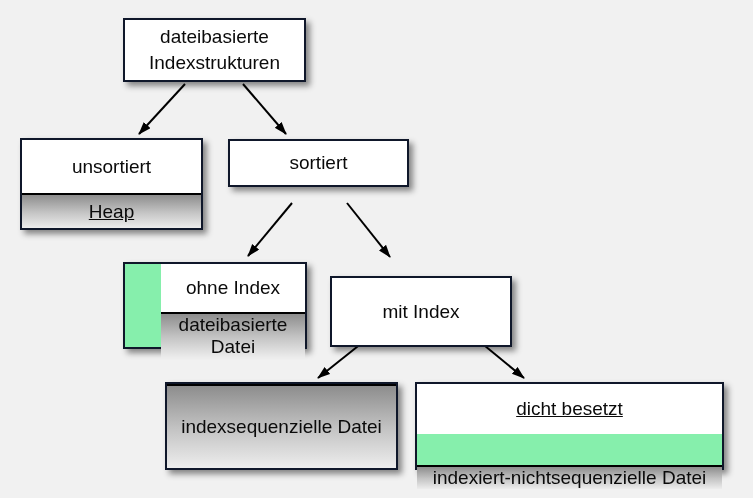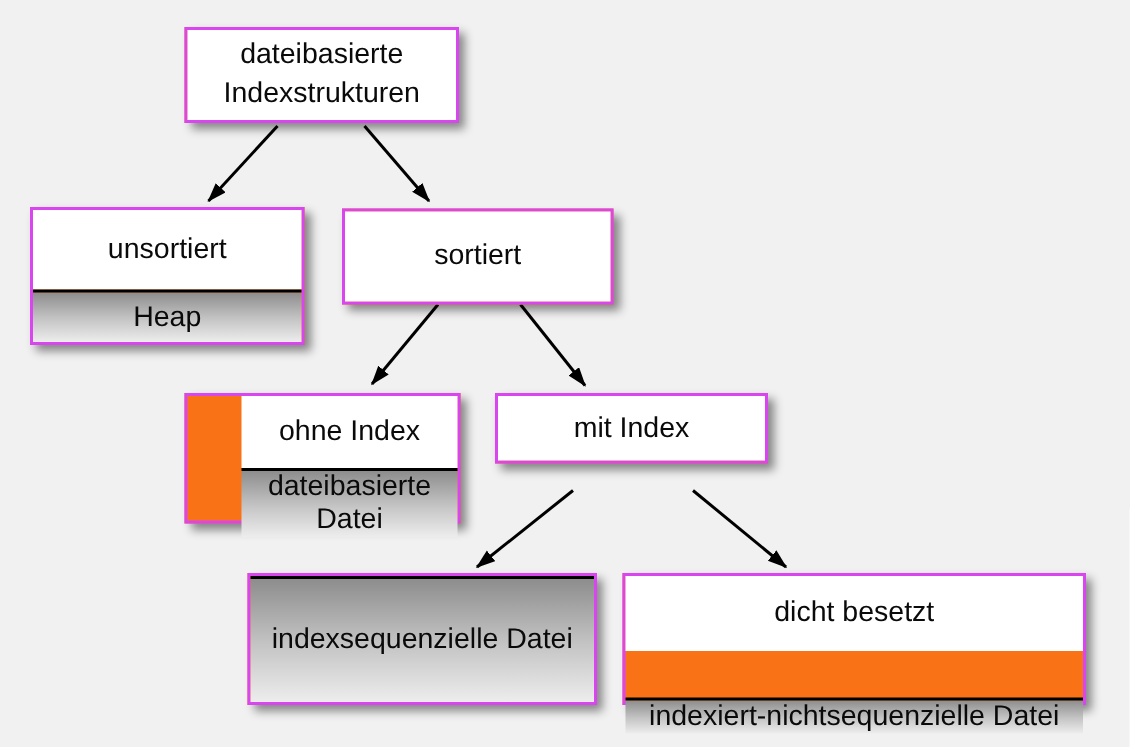--- a/index.html
+++ b/index.html
@@ -18,22 +18,22 @@
   #edges-svg {
     position: absolute;
     left: 0;
     top: 0;
     width: 753px;
     height: 498px;
   }
   .node {
     position: absolute;
     box-sizing: border-box;
-    background: #f97316;
-    border: 2px solid #d946ef;
+    background: #86efac;
+    border: 2px solid #0f172a;
     box-shadow: 4px 4px 6px rgba(0,0,0,0.45);
     display: flex;
     flex-direction: column;
   }
   .node-label {
     flex: 1;
     display: flex;
     align-items: center;
     justify-content: center;
     text-align: center;
@@ -48,31 +48,31 @@
     display: flex;
     align-items: center;
     justify-content: center;
     text-align: center;
     font-size: 19px;
   }
   
   #node-root        { left: 123px; top: 18px;  width: 183px; height: 64px; }
   #node-unsorted    { left: 20px;  top: 138px; width: 183px; height: 92px; }
   #node-unsorted .node-label { flex: none; height: 53px; }
-  #node-unsorted .node-band  { flex: 1; }
-  #node-sorted      { left: 228px; top: 139px; width: 181px; height: 64px; }
+  #node-unsorted .node-band  { flex: 1; text-decoration: underline; }
+  #node-sorted      { left: 228px; top: 139px; width: 181px; height: 48px; }
   #node-without     { left: 123px; top: 262px; width: 184px; height: 87px; padding-left: 36px; }
   #node-without .node-label { flex: none; height: 48px; }
   #node-without .node-band  { flex: 1; }
-  #node-with        { left: 330px; top: 262px; width: 182px; height: 47px; }
+  #node-with        { left: 330px; top: 276px; width: 182px; height: 71px; }
   #node-sparse      { left: 165px; top: 382px; width: 233px; height: 88px; }
   #node-sparse .node-label { flex: none; height: 50px; }
   #node-sparse .node-band  { flex: 1; }
   #node-dense       { left: 415px; top: 382px; width: 309px; height: 88px; }
-  #node-dense .node-label { flex: none; height: 50px; }
+  #node-dense .node-label { flex: none; height: 50px; text-decoration: underline; }
   #node-dense .node-band  { flex: 1; margin-top: 31px; }
 </style>
 </head>
 <body>
 
 <div id="stage">
 
   <svg id="edges-svg" viewBox="0 0 753 498" xmlns="http://www.w3.org/2000/svg">
     <defs>
       <marker id="arrowhead" markerUnits="userSpaceOnUse" markerWidth="16" markerHeight="12" refX="12" refY="4.5" orient="auto">

